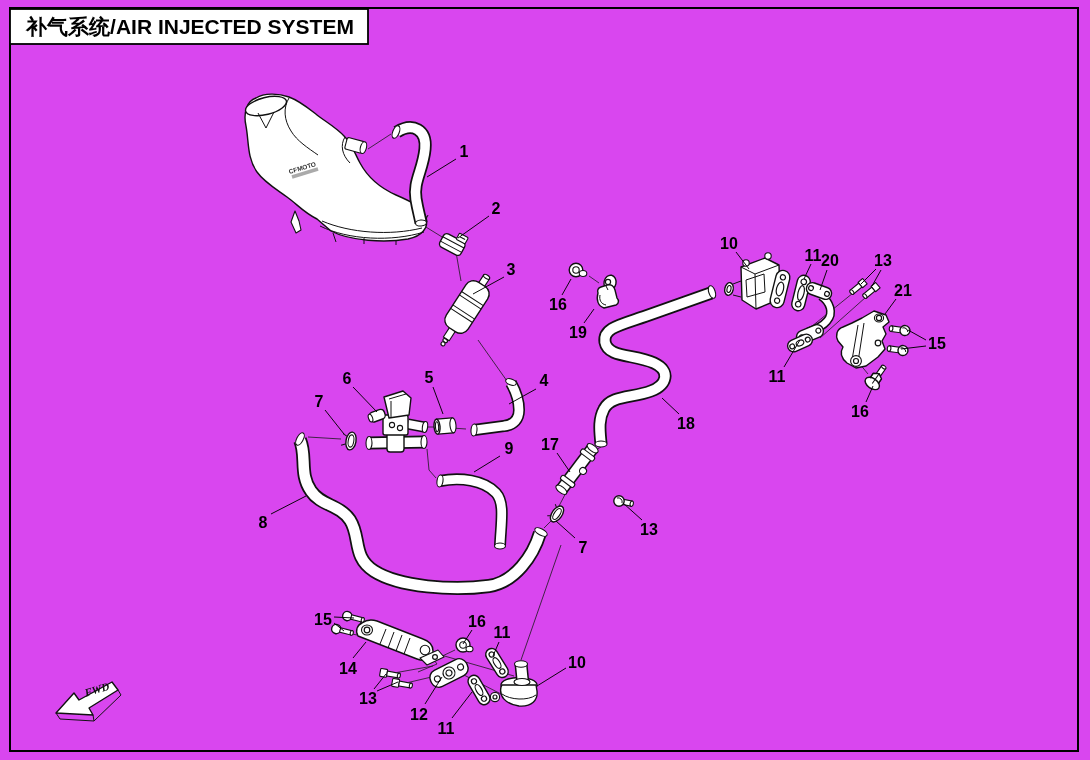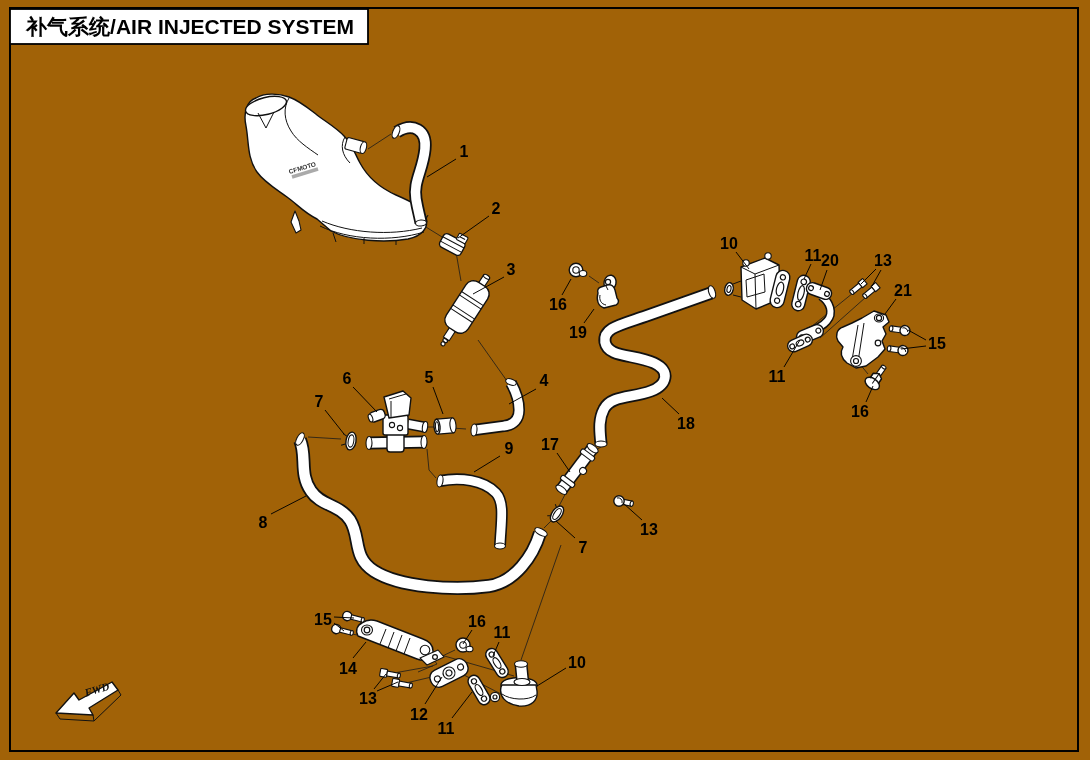--- a/index.html
+++ b/index.html
@@ -1,16 +1,16 @@
 <!DOCTYPE html>
 <html><head>
 <meta charset="utf-8">
 <style>
   html,body{margin:0;padding:0;background:#fff;}
-  #page{position:relative;width:1090px;height:760px;background:#a16207;overflow:hidden;
+  #page{position:relative;width:1090px;height:760px;background:#d946ef;overflow:hidden;
         font-family:"Liberation Sans",sans-serif;}
   svg{position:absolute;inset:0;}
   .part{fill:#fff;stroke:#111;stroke-width:1.4;stroke-linejoin:round;}
   .part2{fill:#fff;stroke:#111;stroke-width:1.1;stroke-linejoin:round;}
   .detail{fill:none;stroke:#111;stroke-width:1;stroke-linejoin:round;}
   .tube-o{fill:none;stroke:#111;}
   .tube-i{fill:none;stroke:#fff;}
   .hole{fill:#fff;stroke:#111;stroke-width:1.2;}
   .axis{stroke:#1a1a1a;stroke-width:.8;fill:none;}
   .leader{stroke:#000;stroke-width:.95;}

